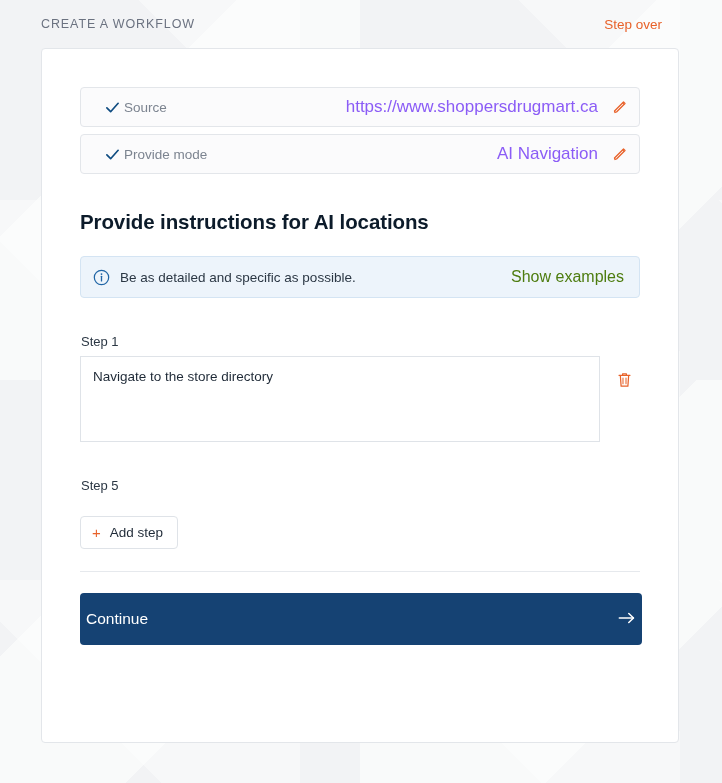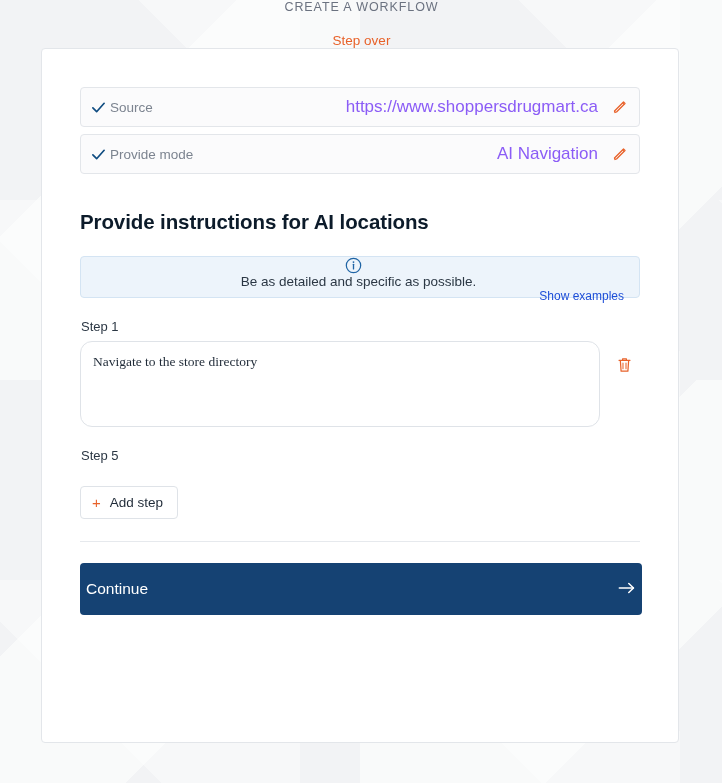--- a/index.html
+++ b/index.html
@@ -28,22 +28,21 @@
     pointer-events: none;
   }
 
   .topbar {
     position: absolute;
     top: 0; left: 0; right: 0;
     height: 48px;
     display: flex;
     align-items: center;
     justify-content: space-between;
-    padding: 0 40px 0 41px;
-    flex-direction: column;
+    padding: 0 60px 0 41px;
   }
   .topbar-title {
     font-size: 12.5px;
     letter-spacing: 0.9px;
     color: #6b7280;
     font-weight: 400;
     text-transform: uppercase;
   }
   .start-over {
     font-size: 13.5px;
@@ -65,21 +64,21 @@
   .summary-rows {
     padding: 38px 38px 0 38px;
   }
   .summary-row {
     display: flex;
     align-items: center;
     height: 40px;
     border: 1px solid #e3e6ea;
     border-radius: 4px;
     background: #fbfbfc;
-    padding: 0 11px 0 10px;
+    padding: 0 11px 0 24px;
     margin-bottom: 7px;
   }
   .check {
     color: #0f4c81;
     font-size: 15px;
     line-height: 1;
     width: 19px;
     flex: none;
     display: flex;
     align-items: center;
@@ -115,58 +114,57 @@
 
   .notice {
     margin: 22px 38px 0 38px;
     height: 42px;
     display: flex;
     align-items: center;
     background: #edf4fb;
     border: 1px solid #d4e4f3;
     border-radius: 4px;
     padding: 0 15px 0 12px;
-    flex-direction: column;
   }
   .info-icon {
     width: 17px; height: 17px;
     flex: none;
     display: flex; align-items: center; justify-content: center;
     margin-right: 10px;
   }
   .notice-text {
     font-size: 13.5px;
     color: #2b3744;
   }
   .show-examples {
     margin-left: auto;
-    font-size: 12px;
-    color: #1d4ed8;
+    font-size: 16px;
+    color: #4d7c0f;
     cursor: pointer;
   }
 
   .step-block {
     margin: 0 38px;
   }
   .step-label {
     font-size: 13px;
     color: #2b3744;
-    margin: 21px 0 7px 1px;
+    margin: 36px 0 7px 1px;
   }
   .step-row {
     display: flex;
     align-items: flex-start;
   }
   .step-textarea {
     width: 520px;
     height: 86px;
     border: 1px solid #dfe3e8;
-    border-radius: 12px;
+    border-radius: 0;
     background: #ffffff;
-    font-family: Liberation Serif, serif;
+    font-family: Liberation Sans, sans-serif;
     font-size: 13.5px;
     color: #1f2a37;
     padding: 11px 12px;
     resize: none;
     outline: none;
     line-height: 1.35;
   }
   .trash {
     margin-left: 15px;
     margin-top: 14px;

